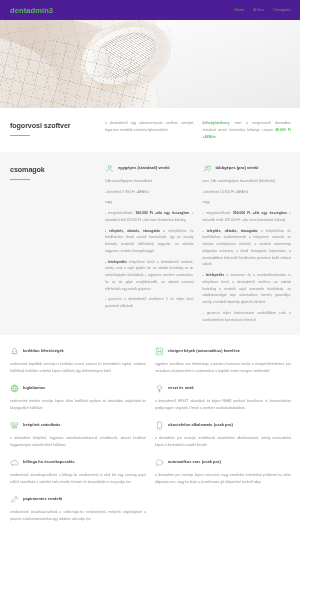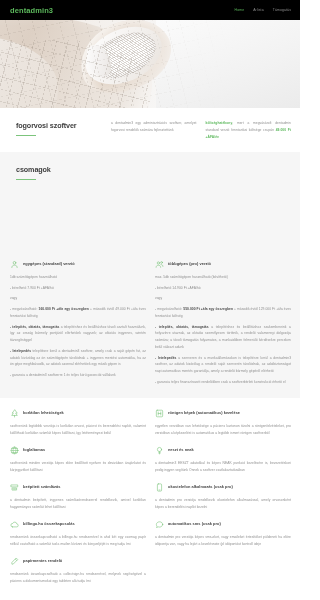--- a/index.html
+++ b/index.html
@@ -12,21 +12,21 @@
     height: 600px;
     overflow: hidden;
     font-family: "Liberation Sans", sans-serif;
     color: #6d6d6d;
     -webkit-font-smoothing: antialiased;
   }
 
   
   .site-header {
     height: 20px;
-    background: #000000;
+    background: #4c1d95;
     display: flex;
     align-items: center;
     justify-content: space-between;
     padding: 0 9px 0 10px;
     box-sizing: border-box;
     position: relative;
     z-index: 5;
     text-align: center;
   }
   .logo {
@@ -133,26 +133,25 @@
       repeating-linear-gradient(14deg,  rgba(140,128,116,.22) 0px, rgba(140,128,116,.22) .6px, transparent .6px, transparent 12px);
     border-radius: 0 60% 0 0;
   }
 
   
   .section {
     display: flex;
     padding: 12px 9px 12px 10px;
     box-sizing: border-box;
   }
-  .section.tinted { background: #f6f6f6; flex-direction: column; }
+  .section.tinted { background: #f6f6f6; }
   .sec-head {
     width: 95px;
     flex: 0 0 95px;
     padding-top: 1px;
-    margin-left: 6px;
   }
   .sec-title {
     font-size: 7.2px;
     font-weight: bold;
     color: #3f3f3f;
     letter-spacing: -0.1px;
     margin: 0 0 5px 0;
     white-space: nowrap;
   }
   .sec-rule {

